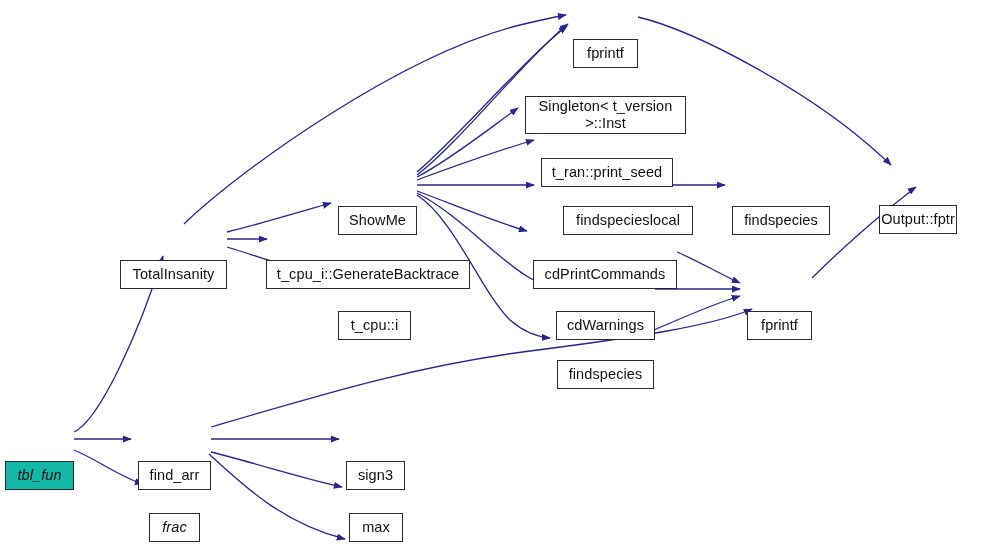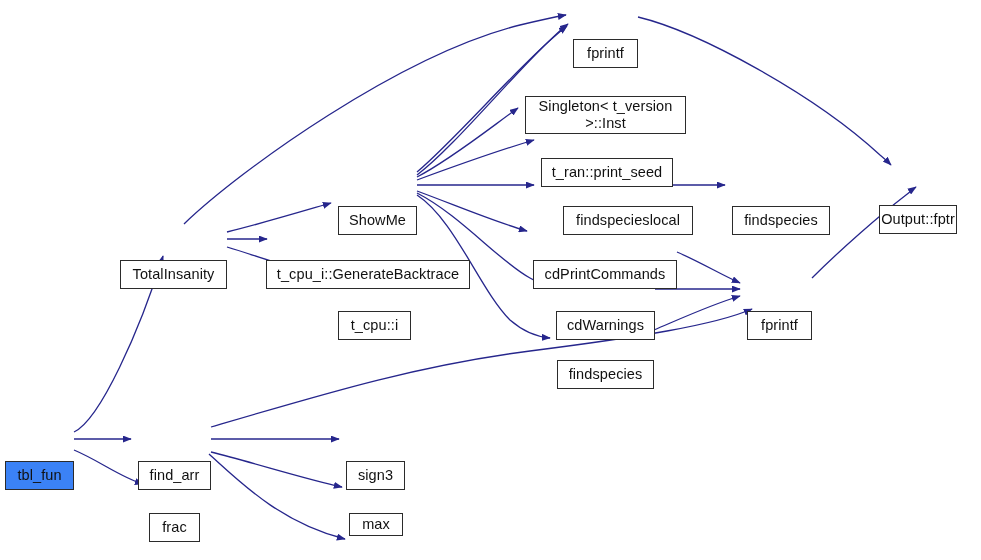--- a/index.html
+++ b/index.html
@@ -36,21 +36,22 @@
     display: flex;
     align-items: center;
     justify-content: center;
     text-align: center;
     white-space: pre;
     letter-spacing: 0.1px;
     z-index: 5;
     margin-top: 36px;
   }
   .node.highlight {
-    background: #3b82f6;
+    background: #14b8a6;
+    font-style: italic;
   }
   .node.twoline {
     line-height: 1.18;
     white-space: pre-line;
   }
 </style>
 </head>
 <body>
 
 <div id="callgraph">
@@ -84,23 +85,23 @@
         <path d="M 677,252 C 700,262 722,275 740,283" fill="none" stroke="#26268c" stroke-width="1.3" marker-end="url(#arrowhead)"></path>
         <path d="M 655,289 L 740,289" fill="none" stroke="#26268c" stroke-width="1.3" marker-end="url(#arrowhead)"></path>
         <path d="M 654,330 C 680,319 710,305 740,296" fill="none" stroke="#26268c" stroke-width="1.3" marker-end="url(#arrowhead)"></path>
         <path d="M 638,17 C 700,32 815,95 880,155 C 885,159 888,162 891,165" fill="none" stroke="#26268c" stroke-width="1.3" marker-end="url(#arrowhead)"></path>
         <path d="M 812,278 C 840,250 880,215 906,195 C 910,192 913,189 916,187" fill="none" stroke="#26268c" stroke-width="1.3" marker-end="url(#arrowhead)"></path>
       </g>
   </svg>
   <div id="node-group">
       <div class="node highlight" style="left: 5px; top: 425px; width: 69px; height: 29px;">tbl_fun</div>
       <div class="node" style="left: 138px; top: 425px; width: 73px; height: 29px;">find_arr</div>
-      <div class="node" style="left: 149px; top: 477px; width: 51px; height: 29px;">frac</div>
+      <div class="node" style="left: 149px; top: 477px; width: 51px; height: 29px; font-style: italic;">frac</div>
       <div class="node" style="left: 346px; top: 425px; width: 59px; height: 29px;">sign3</div>
-      <div class="node" style="left: 349px; top: 477px; width: 54px; height: 23px;">max</div>
+      <div class="node" style="left: 349px; top: 477px; width: 54px; height: 29px;">max</div>
       <div class="node" style="left: 352px; top: 528px; width: 48px; height: 21px;">min</div>
       <div class="node" style="left: 120px; top: 224px; width: 107px; height: 29px;">TotalInsanity</div>
       <div class="node" style="left: 266px; top: 224px; width: 204px; height: 29px;">t_cpu_i::GenerateBacktrace</div>
       <div class="node" style="left: 338px; top: 275px; width: 73px; height: 29px;">t_cpu::i</div>
       <div class="node" style="left: 338px; top: 170px; width: 79px; height: 29px;">ShowMe</div>
       <div class="node" style="left: 573px; top: 3px; width: 65px; height: 29px;">fprintf</div>
       <div class="node twoline" style="left: 525px; top: 60px; width: 161px; height: 38px;">Singleton&lt; t_version
 &gt;::Inst</div>
       <div class="node" style="left: 541px; top: 122px; width: 132px; height: 29px;">t_ran::print_seed</div>
       <div class="node" style="left: 563px; top: 170px; width: 130px; height: 29px;">findspecieslocal</div>

